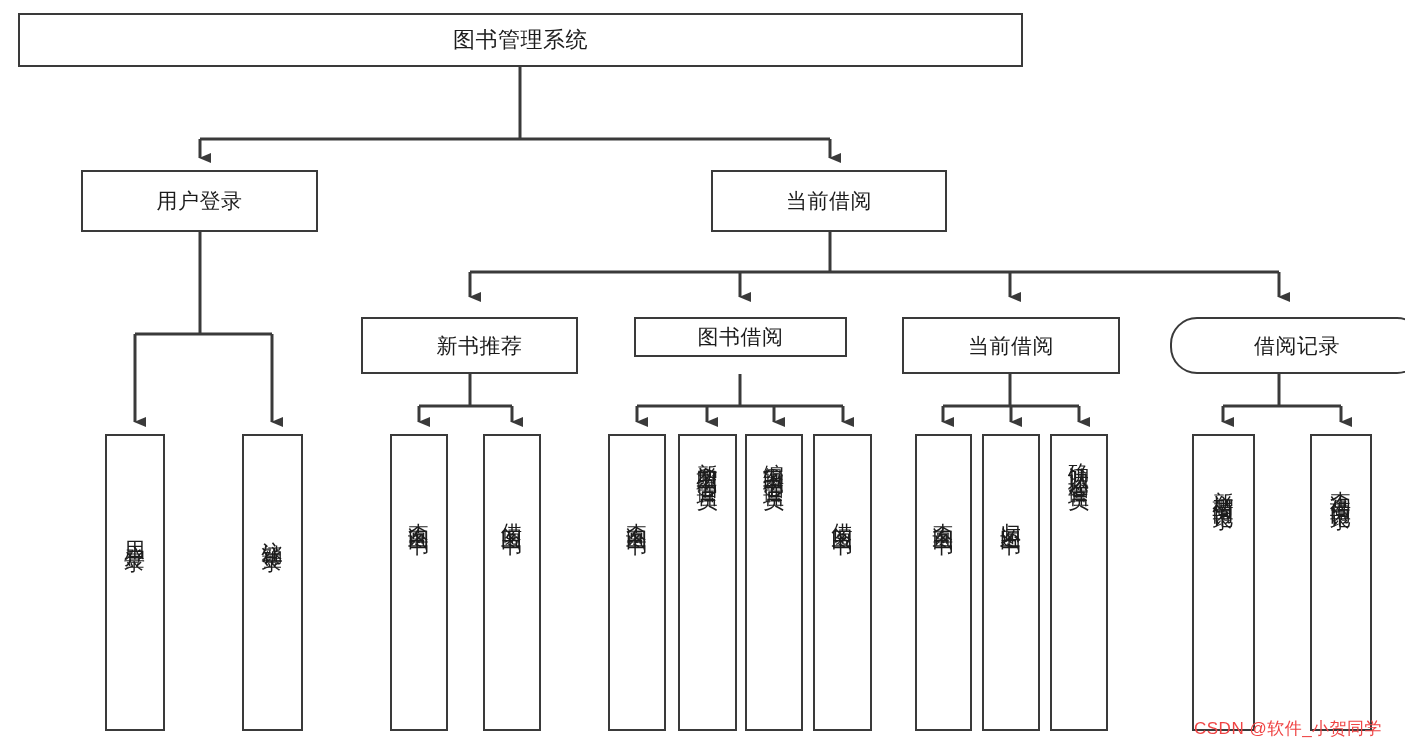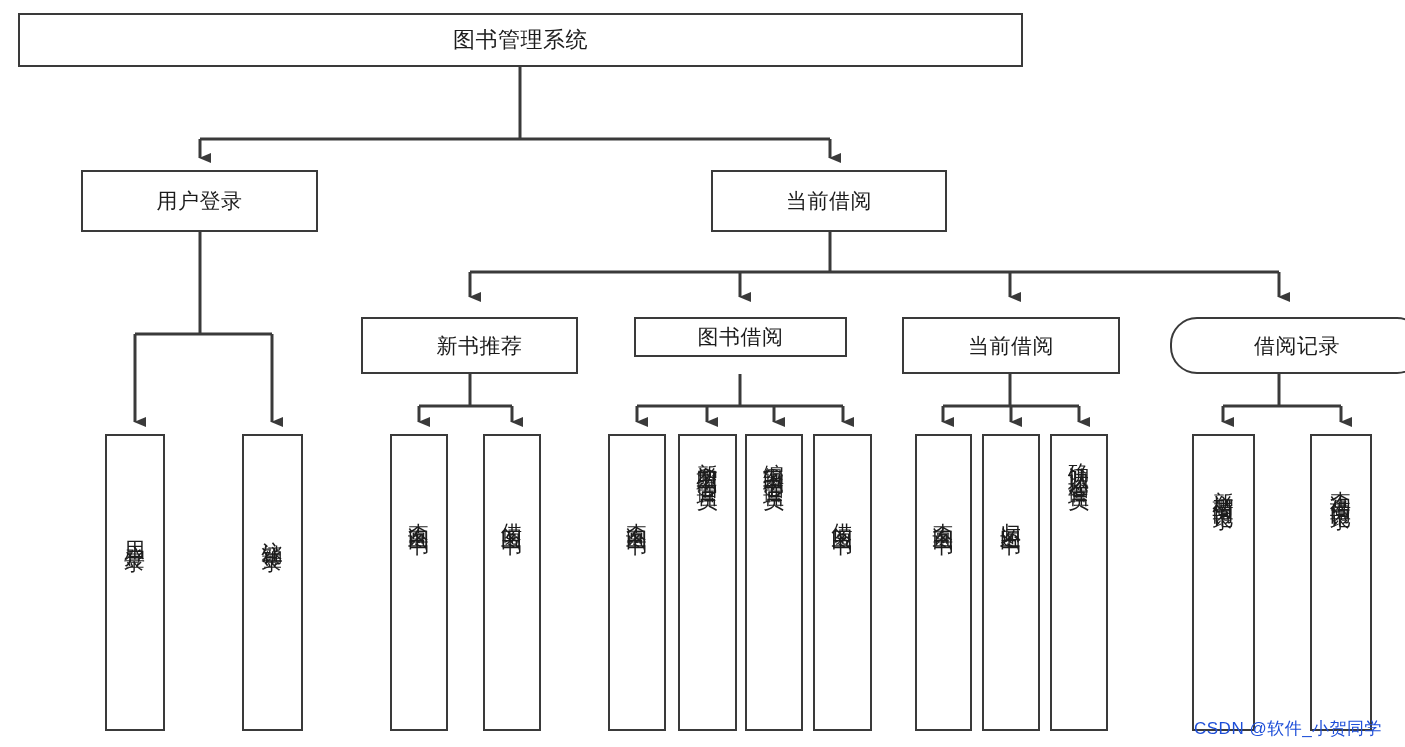--- a/index.html
+++ b/index.html
@@ -53,21 +53,21 @@
     text-orientation: upright;
     font-size: 21px;
     line-height: 1.0;
     letter-spacing: 4px;
     color: #1c1c1c;
     white-space: nowrap;
   }
   .watermark {
     position: absolute;
     font-size: 17px;
-    color: #1d4ed8;
+    color: #ef4444;
     letter-spacing: 0.5px;
     white-space: nowrap;
   }
 </style>
 </head>
 <body>
 
 <div id="canvas">
 
   <svg id="connectors" viewBox="0 0 1405 747" xmlns="http://www.w3.org/2000/svg">

